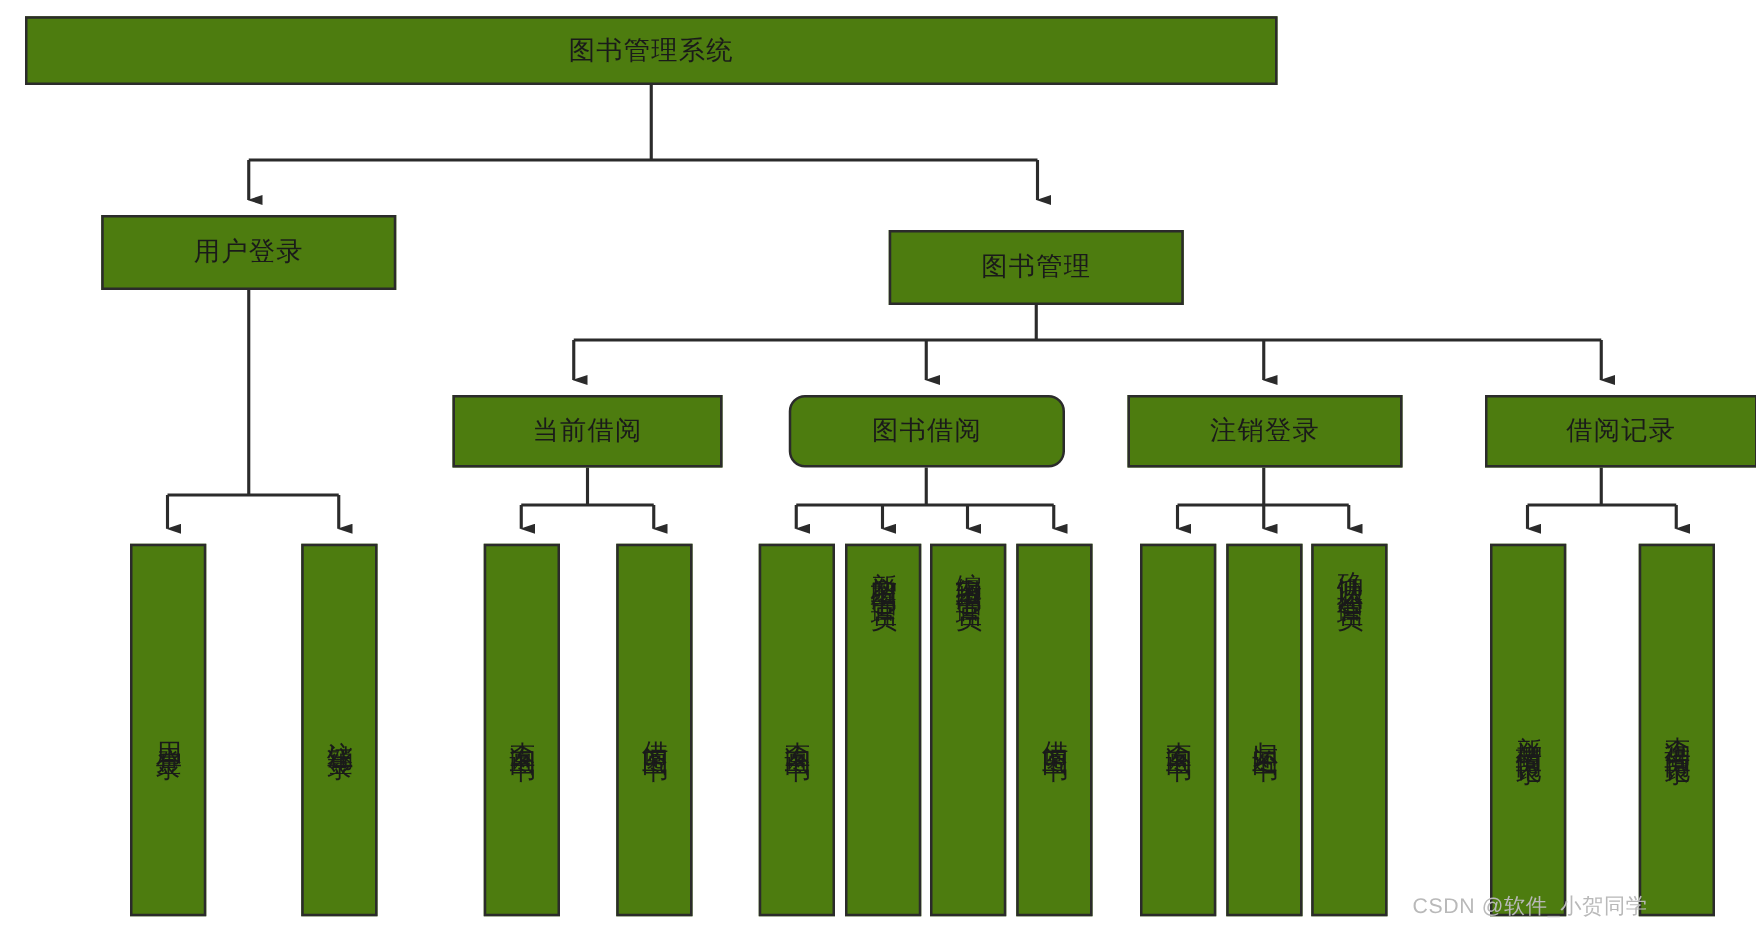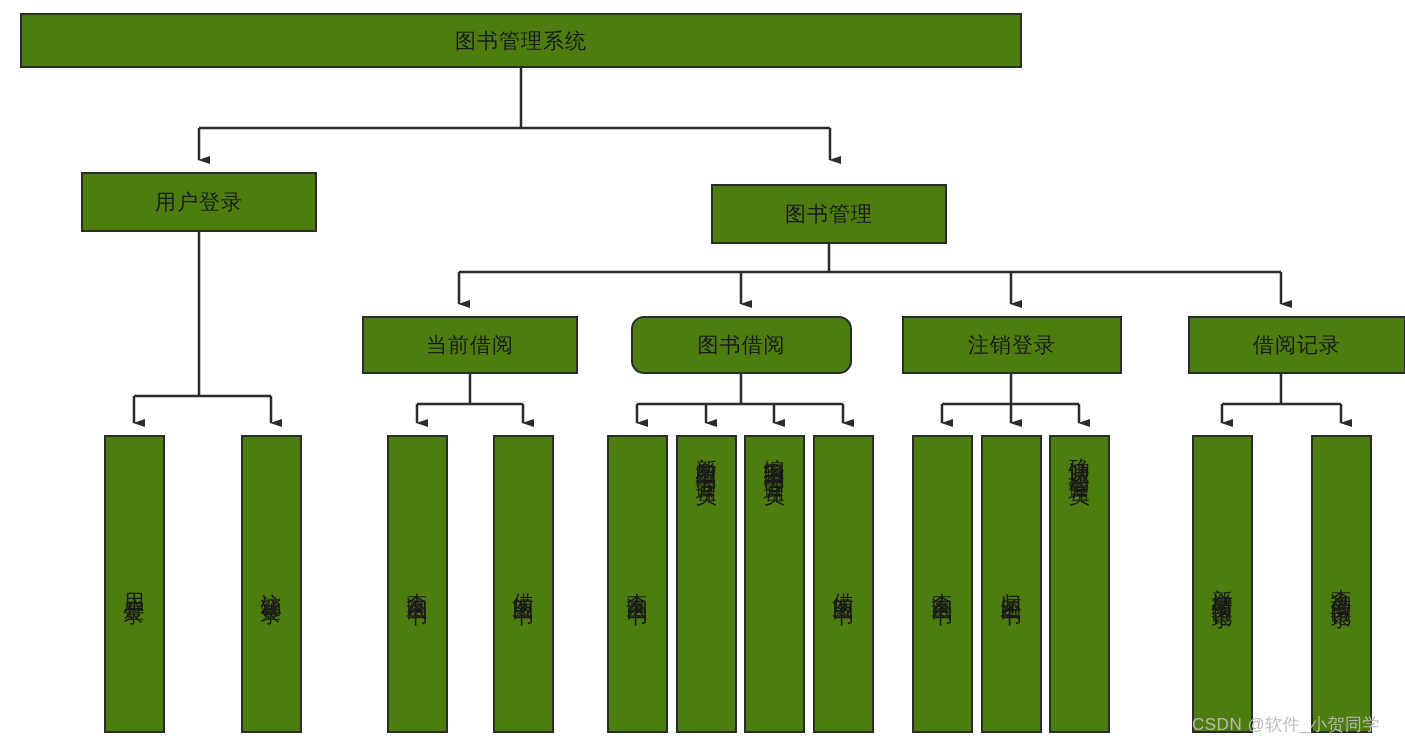--- a/index.html
+++ b/index.html
@@ -51,21 +51,21 @@
     align-items: center;
     justify-content: center;
     padding: 4px 0;
     white-space: nowrap;
   }
   .node-v.top-align {
     justify-content: flex-start;
   }
   .watermark {
     position: absolute;
-    left: 1192px;
+    left: 1130px;
     top: 713px;
     font-size: 17px;
     color: #b9b9b9;
     white-space: nowrap;
     letter-spacing: 0.5px;
   }
 </style>
 </head>
 <body>
 

